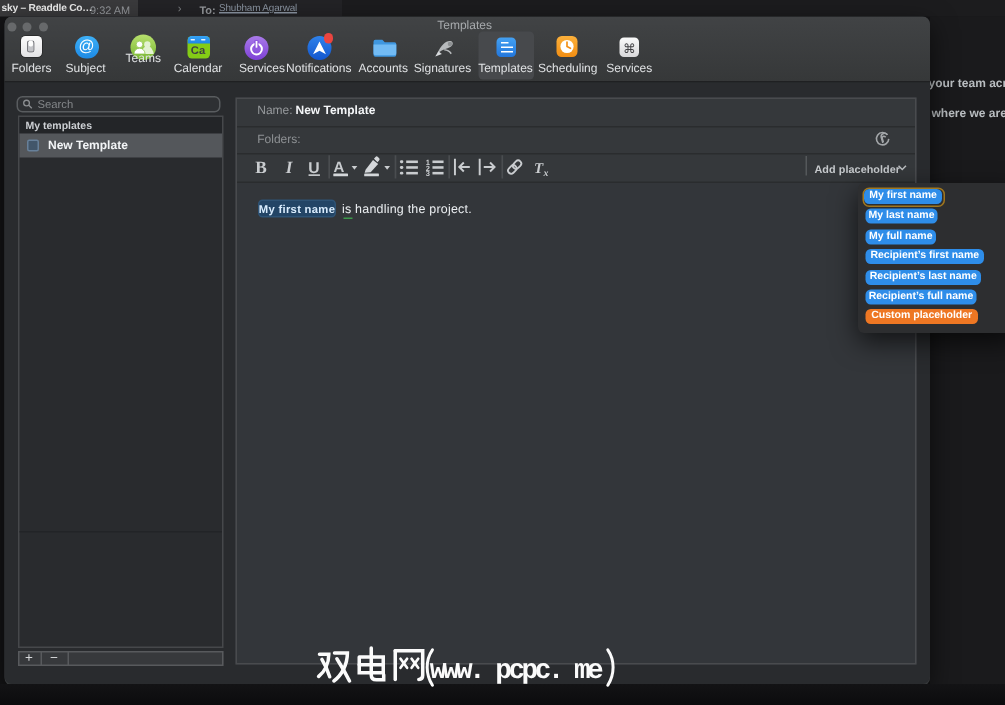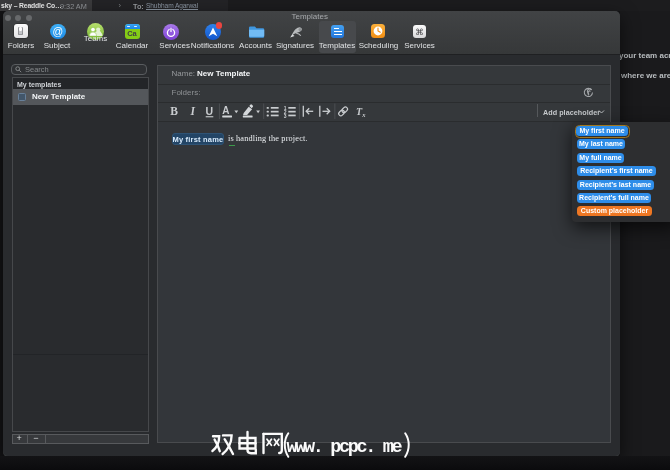--- a/index.html
+++ b/index.html
@@ -218,21 +218,21 @@
   <div class="abs" style="left:536.5px;top:104px;width:1px;height:13px;background:#55585b;"></div>
   <div class="abs" style="left:543px;top:107.5px;font-size:7.2px;font-weight:bold;letter-spacing:0.05px;color:#c6c9cc;">Add placeholder</div>
   <svg class="abs" style="left:598px;top:109px;" width="7" height="6" viewBox="0 0 7 6">
     <path d="M1,1.5 L3.5,4 L6,1.5" fill="none" stroke="#b9bcbf" stroke-width="1"></path>
   </svg>
   <div class="abs" style="left:158px;top:120.5px;width:452px;height:1px;background:#2a2c2e;"></div>
 
   <div class="abs" style="left:158px;top:121.5px;width:452px;height:320.5px;background:#33363a;"></div>
   <div class="abs" style="left:171.5px;top:132.5px;width:52px;height:12px;border-radius:3px;background:#234566;border:1px solid #2e5375;"></div>
   <div class="abs" style="left:171.5px;top:134.5px;width:53px;text-align:center;font-size:7.5px;font-weight:bold;letter-spacing:0.2px;color:#d9ecfd;">My first name</div>
-  <div class="abs" style="left:228px;top:133.5px;font-size:8.3px;color:#edf0f3;letter-spacing:0.15px;font-family:Liberation Serif, serif;">is handling the project.</div>
+  <div class="abs" style="left:228px;top:133.5px;font-size:8.3px;color:#edf0f3;letter-spacing:0.15px;">is handling the project.</div>
   <div class="abs" style="left:228.5px;top:145px;width:6px;height:1px;background:rgba(63,170,79,0.85);"></div>
 
   <div class="abs" style="left:571.5px;top:121.5px;width:105px;height:100px;border-radius:4px;background:#2d2e30;box-shadow:0 6px 18px rgba(0,0,0,0.65);"></div>
   <div class="abs" style="left:574.5px;top:124.5px;width:55px;height:13px;border-radius:4.5px;border:1px solid #a1771e;background:transparent;"></div>
   <div class="chip" style="left:576px;top:126px;width:52px;">My first name</div>
   <div class="chip" style="left:577px;top:139.4px;width:48px;">My last name</div>
   <div class="chip" style="left:577px;top:152.8px;width:47px;">My full name</div>
   <div class="chip" style="left:577px;top:166.2px;width:79px;">Recipient’s first name</div>
   <div class="chip" style="left:577px;top:179.6px;width:77px;">Recipient’s last name</div>
   <div class="chip" style="left:577px;top:193px;width:74px;">Recipient’s full name</div>

